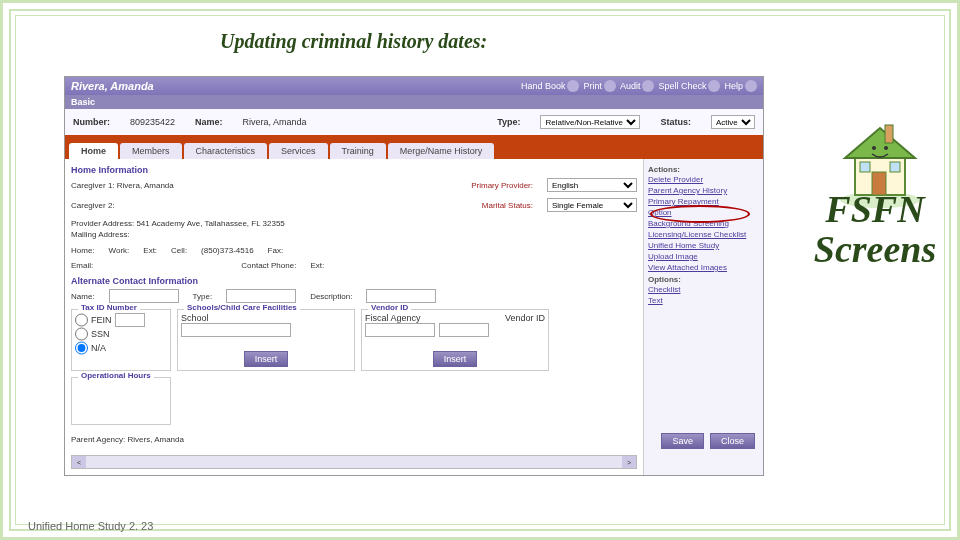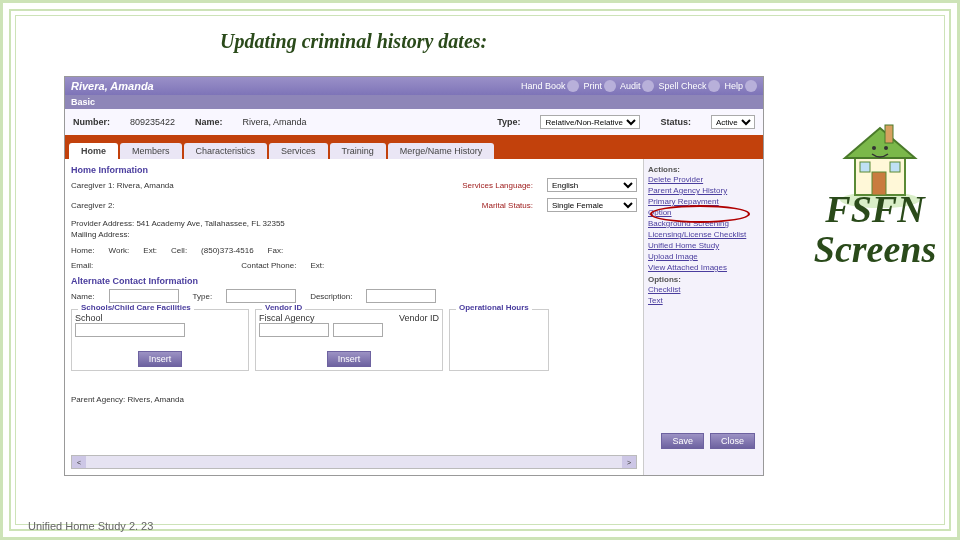--- a/index.html
+++ b/index.html
@@ -98,21 +98,21 @@
   <div class="tab">Services</div>
   <div class="tab">Training</div>
   <div class="tab">Merge/Name History</div>
  </div>
  <div class="body">
   <div class="main">
    <div class="sh">Home Information</div>
    <div class="grp flex">
     <div><span>Caregiver 1:</span> <span>Rivera, Amanda</span></div>
     <div style="flex:1"></div>
-    <span class="redlbl">Services Language:</span>
+    <span class="redlbl">Primary Provider:</span>
     <select style="width:90px"><option>English</option></select>
    </div>
    <div class="grp flex">
     <span>Caregiver 2:</span>
     <div style="flex:1"></div>
     <span class="redlbl">Marital Status:</span>
     <select style="width:90px"><option>Single Female</option></select>
    </div>
    <div class="grp">
     <div><span>Provider Address:</span> <span>541 Academy Ave, Tallahassee, FL 32355</span></div>
@@ -135,20 +135,36 @@
    <div class="sh">Alternate Contact Information</div>
    <div class="grp flex">
     <span>Name:</span>
           <input style="width: 70px;">
     <span>Type:</span>
           <input style="width: 70px;">
     <span>Description:</span>
           <input style="width: 70px;">
    </div>
    <div class="flex" style="gap:6px;align-items:stretch">
+    <div class="box" style="width:100px">
+     <div class="boxt">Tax ID Number</div>
+     <div class="radio">
+              <input type="radio" style="">
+              <span>FEIN</span>
+              <input style="width: 30px;">
+            </div>
+     <div class="radio">
+              <input type="radio" style="">
+              <span>SSN</span>
+            </div>
+     <div class="radio">
+              <input type="radio" checked="" style="">
+              <span>N/A</span>
+            </div>
+    </div>
     <div class="box" style="width:178px">
      <div class="boxt">Schools/Child Care Facilities</div>
      <div><span>School</span></div>
      <input style="width: 110px;">
      <div style="text-align:center;margin-top:14px"><button class="btn">Insert</button></div>
     </div>
     <div class="box" style="width:188px">
      <div class="boxt">Vendor ID</div>
      <div class="flex" style="gap:4px">
               <span>Fiscal Agency</span>
@@ -158,21 +174,21 @@
      <div class="flex" style="gap:4px">
               <input style="width: 70px;">
               <input style="width: 50px;">
             </div>
      <div style="text-align:center;margin-top:14px"><button class="btn">Insert</button></div>
     </div>
     <div class="box" style="width:100px">
      <div class="boxt">Operational Hours</div>
     </div>
    </div>
-   <div class="grp" style="margin-top:24px">
+   <div class="grp" style="margin-top:10px">
     <span>Parent Agency:</span> <span>Rivers, Amanda</span>
    </div>
    <div class="scrollbar">
     <div class="sbar-btn">&lt;</div>
     <div class="sbar-btn">&gt;</div>
    </div>
   </div>
   <div class="side">
    <div style="position:relative">
     <div class="shdr">Actions:</div>

